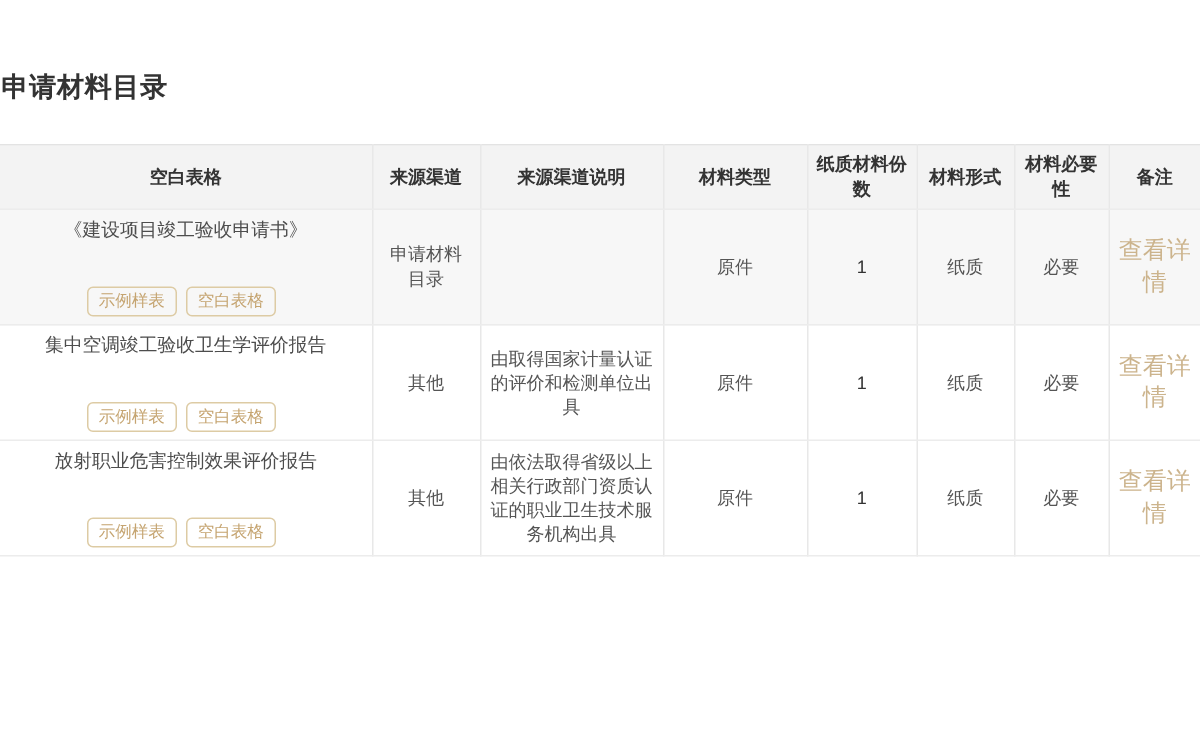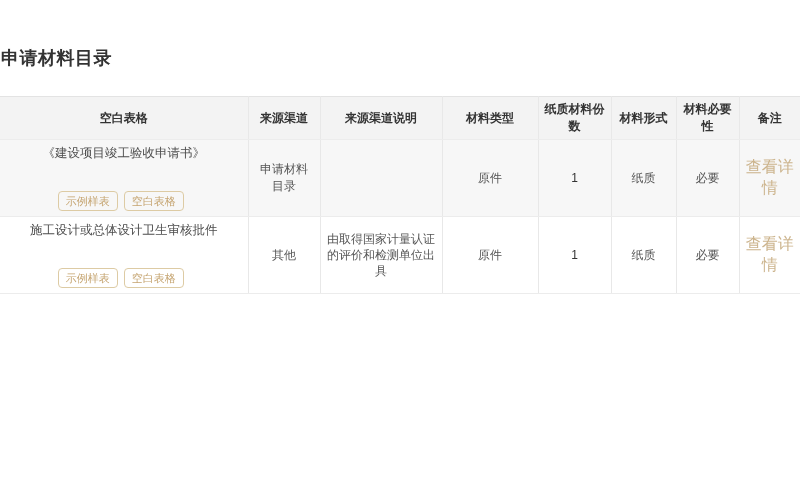--- a/index.html
+++ b/index.html
@@ -126,28 +126,43 @@
     <td>申请材料目录</td>
     <td class="desc-cell"></td>
     <td>原件</td>
     <td class="copies">1</td>
     <td>纸质</td>
     <td>必要</td>
     <td><a class="detail-link">查看详情</a></td>
   </tr>
         <tr>
     <td class="name-cell">
-      <div class="material-name"><span>施工设计或总体设计卫生审核批件</span></div>
+      <div class="material-name"><span>集中空调竣工验收卫生学评价报告</span></div>
       <div class="btn-row">
         <button class="tag-btn">示例样表</button><button class="tag-btn">空白表格</button>
       </div>
     </td>
     <td>其他</td>
     <td class="desc-cell">由取得国家计量认证的评价和检测单位出具</td>
     <td>原件</td>
     <td class="copies">1</td>
     <td>纸质</td>
     <td>必要</td>
     <td><a class="detail-link">查看详情</a></td>
   </tr>
+        <tr>
+    <td class="name-cell">
+      <div class="material-name"><span>放射职业危害控制效果评价报告</span></div>
+      <div class="btn-row">
+        <button class="tag-btn">示例样表</button><button class="tag-btn">空白表格</button>
+      </div>
+    </td>
+    <td>其他</td>
+    <td class="desc-cell">由依法取得省级以上相关行政部门资质认证的职业卫生技术服务机构出具</td>
+    <td>原件</td>
+    <td class="copies">1</td>
+    <td>纸质</td>
+    <td>必要</td>
+    <td><a class="detail-link">查看详情</a></td>
+  </tr>
       </tbody>
   </table>
 </div>
 
 </body></html>

